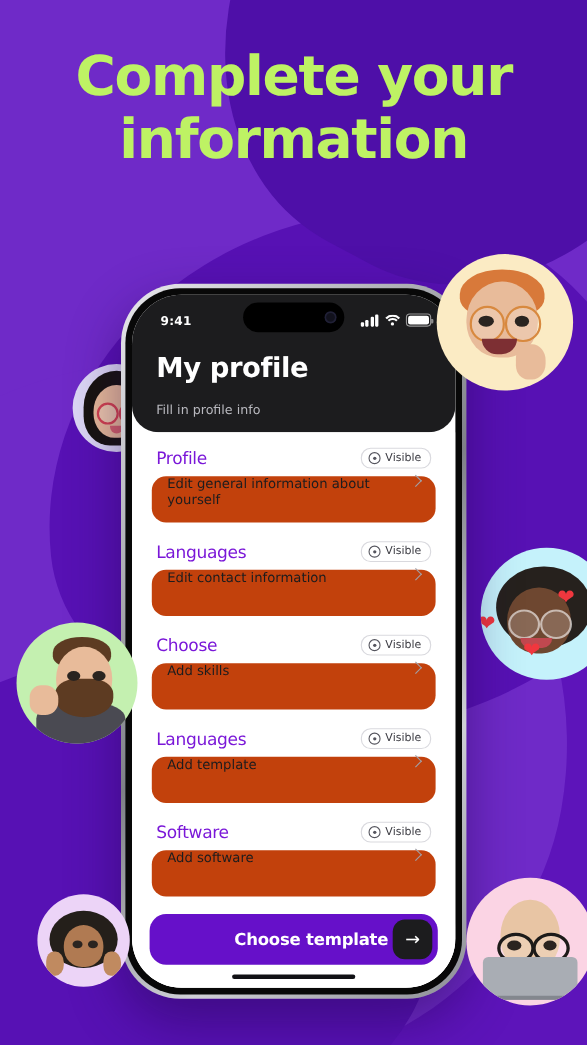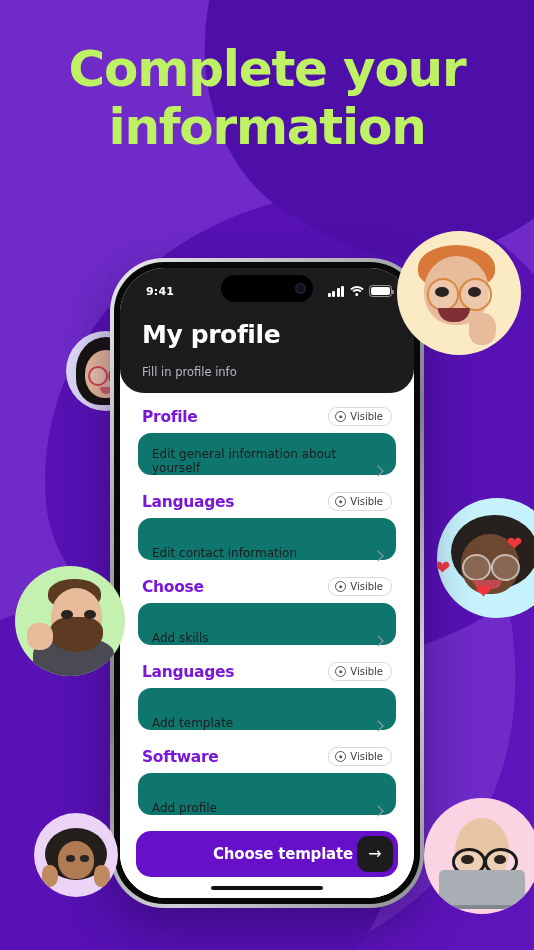--- a/index.html
+++ b/index.html
@@ -349,21 +349,21 @@
   }
   .section-head {
     display: flex;
     align-items: center;
     justify-content: space-between;
     padding: 4px 4px 7px 4px;
   }
   .section-title {
     color: #7a17d8;
     font-size: 15.5px;
-    font-weight: bold;
+    font-weight: normal;
     letter-spacing: -0.3px;
     font-family: "DejaVu Sans", sans-serif;
   }
   .vis-badge {
     display: flex;
     align-items: center;
     gap: 4px;
     border: 1px solid #d9d9de;
     border-radius: 9px;
     padding: 3px 8px 3px 6px;
@@ -387,25 +387,25 @@
     position: absolute;
     left: 50%;
     top: 50%;
     transform: translate(-50%, -50%);
     width: 3.6px;
     height: 3.6px;
     border-radius: 50%;
     background: #55555e;
   }
   .row {
-    background: #0f766e;
+    background: #c2410c;
     border-radius: 13px;
     height: 42px;
     display: flex;
-    align-items: flex-end;
+    align-items: flex-start;
     justify-content: space-between;
     padding: 0 14px;
     box-sizing: border-box;
   }
   .row-label {
     font-size: 12px;
     color: #1c1c1e;
     font-family: "DejaVu Sans", sans-serif;
   }
   .chev {
@@ -652,21 +652,21 @@
 
           <div class="section">
             <div class="section-head">
               <div class="section-title">Software</div>
               <div class="vis-badge">
                 <span class="eye-icon"></span>
                 <span class="lbl">Visible</span>
               </div>
             </div>
             <div class="row">
-              <span class="row-label">Add profile</span>
+              <span class="row-label">Add software</span>
               <span class="chev"></span>
             </div>
           </div>
 
           <div class="section">
             <div class="section-head">
               <div class="section-title">Work experience</div>
               <div class="vis-badge">
                 <span class="eye-icon"></span>
                 <span class="lbl">Visible</span>

